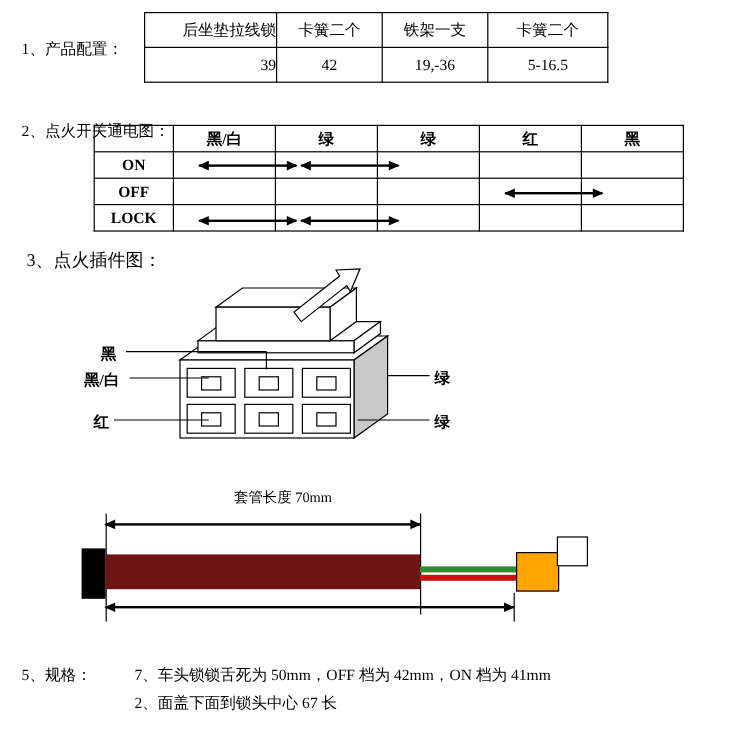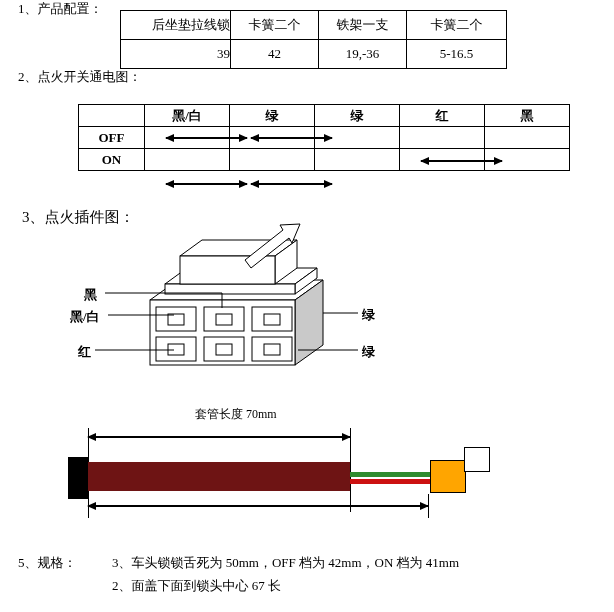--- a/index.html
+++ b/index.html
@@ -47,62 +47,70 @@
   .dim-label { position:absolute; font-size:12px; white-space:nowrap; }
   .spec-line { position:absolute; font-size:13px; white-space:nowrap; }
 
   .wireblock { position:absolute; }
 </style>
 </head>
 <body>
 
 <div class="page">
 
-  <div class="abs sec-label" style="left:18px; top:0;">1、产品配置：</div>
+  <div class="abs sec-label" style="left:18px; top:32px;">1、产品配置：</div>
 
   <table id="config-table">
     <tbody>
       <tr>
         <td>后坐垫拉线锁</td>
         <td>卡簧二个</td>
         <td>铁架一支</td>
         <td>卡簧二个</td>
       </tr>
       <tr>
         <td>39</td>
         <td>42</td>
         <td>19,-36</td>
         <td>5-16.5</td>
       </tr>
     </tbody>
   </table>
 
-  <div class="abs sec-label" style="left:18px; top:68px;">2、点火开关通电图：</div>
+  <div class="abs sec-label" style="left:18px; top:100px;">2、点火开关通电图：</div>
 
   <div id="ignition-wrap">
     <table id="ignition-table">
       <tbody>
         <tr>
           <td class="rowlbl"></td>
           <td class="wirecol">黑/白</td>
           <td class="wirecol">绿</td>
           <td class="wirecol">绿</td>
           <td class="wirecol">红</td>
           <td class="wirecol">黑</td>
         </tr>
         <tr>
+          <td class="rowlbl">ON</td>
+          <td></td>
+            <td></td>
+            <td></td>
+            <td></td>
+            <td></td>
+        </tr>
+        <tr>
           <td class="rowlbl">OFF</td>
           <td></td>
             <td></td>
             <td></td>
             <td></td>
             <td></td>
         </tr>
         <tr>
-          <td class="rowlbl">ON</td>
+          <td class="rowlbl">LOCK</td>
           <td></td>
             <td></td>
             <td></td>
             <td></td>
             <td></td>
         </tr>
       </tbody>
     </table>
     <div id="ignition-arrow-layer">
         <div class="darrow" style="left: 88.25px; top: 33px; width: 80.75px;"></div>
@@ -171,16 +179,16 @@
   <div class="wireblock" style="left: 68px; top: 457px; width: 20px; height: 42px; background: rgb(0, 0, 0);"></div>
   <div class="wireblock" style="left: 88px; top: 462px; width: 262px; height: 29px; background: rgb(110, 20, 20);"></div>
   <div class="wireblock" style="left: 350px; top: 472px; width: 82px; height: 5px; background: rgb(46, 139, 46);"></div>
   <div class="wireblock" style="left: 350px; top: 479px; width: 82px; height: 5px; background: rgb(204, 17, 17);"></div>
   <div class="wireblock" style="left: 430px; top: 460px; width: 36px; height: 33px; border: 1px solid rgb(0, 0, 0); background: rgb(255, 165, 0);"></div>
   <div class="wireblock" style="left:464px; top:447px; width:26px; height:25px; background:#fff; border:1px solid #000;"></div>
 
   <div class="darrow" style="left:88px; top:505px; width:340px;"></div>
 
   <div class="abs sec-label" style="left:18px; top:554px;">5、规格：</div>
-  <div class="spec-line" style="left:112px; top:554px;">3、车头锁锁舌死为 50mm，OFF 档为 42mm，ON 档为 41mm</div>
+  <div class="spec-line" style="left:112px; top:554px;">7、车头锁锁舌死为 50mm，OFF 档为 42mm，ON 档为 41mm</div>
   <div class="spec-line" style="left:112px; top:577px;">2、面盖下面到锁头中心 67 长</div>
 
 </div>
 
 </body></html>

